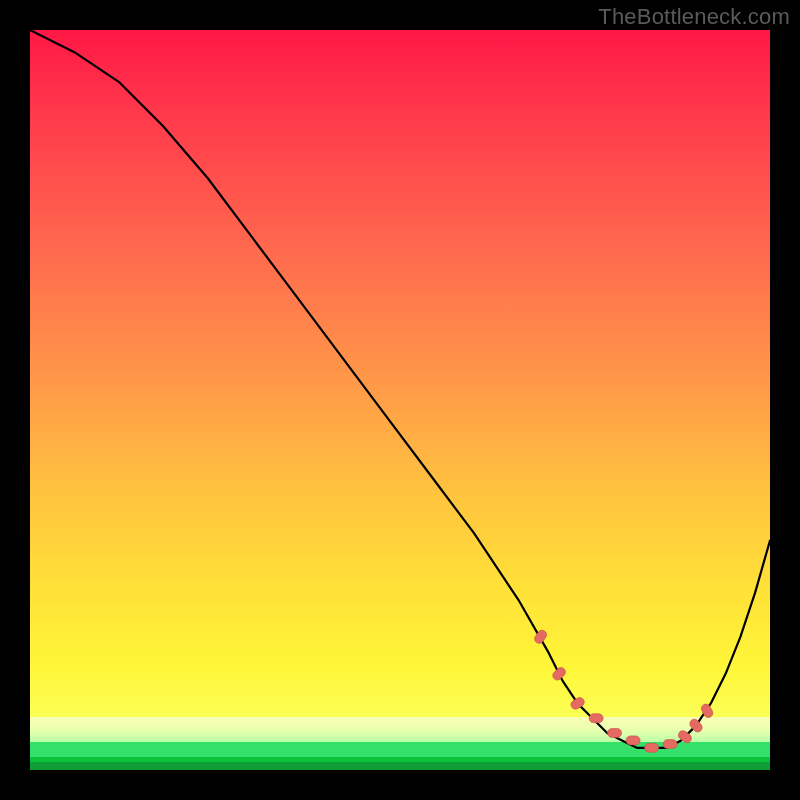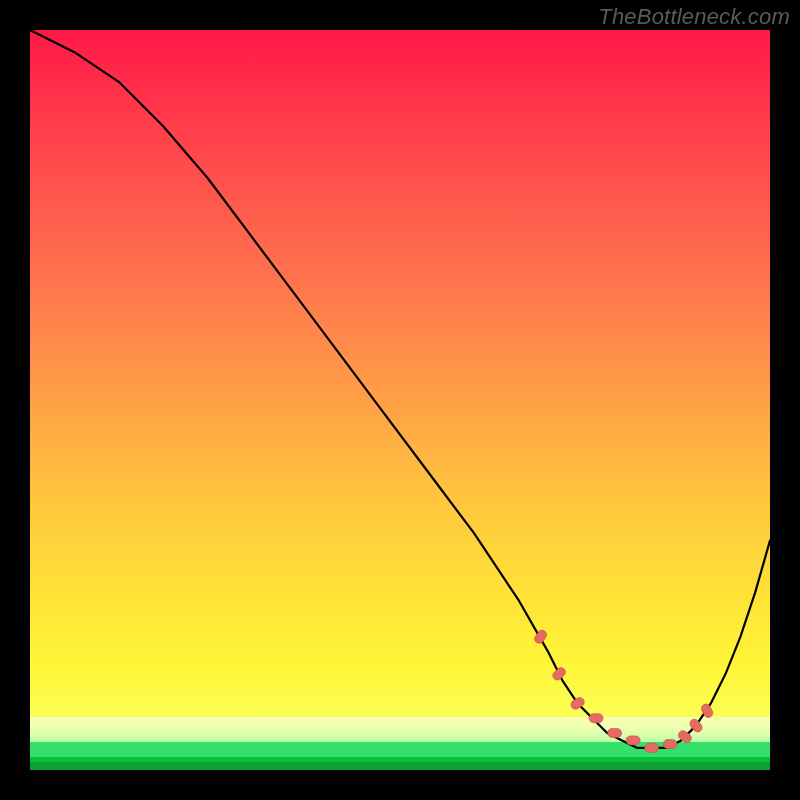--- a/index.html
+++ b/index.html
@@ -9,21 +9,20 @@
     height: 800px;
     background: #000;
     overflow: hidden;
     font-family: Arial, Helvetica, sans-serif;
   }
   .stage {
     position: relative;
     width: 800px;
     height: 656px;
     background: #000;
-    font-style: italic;
   }
   .attribution {
     position: absolute;
     top: 4px;
     right: 10px;
     color: #5a5a5a;
     font-size: 22px;
     font-weight: 500;
     letter-spacing: 0.2px;
     user-select: none;

